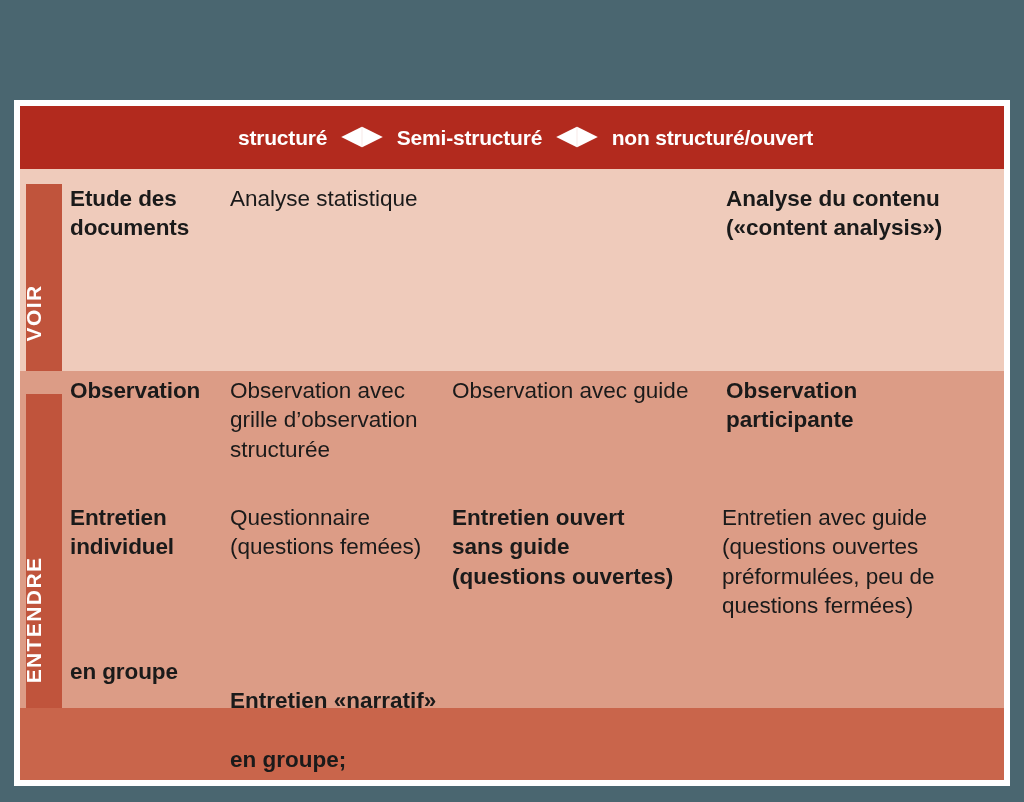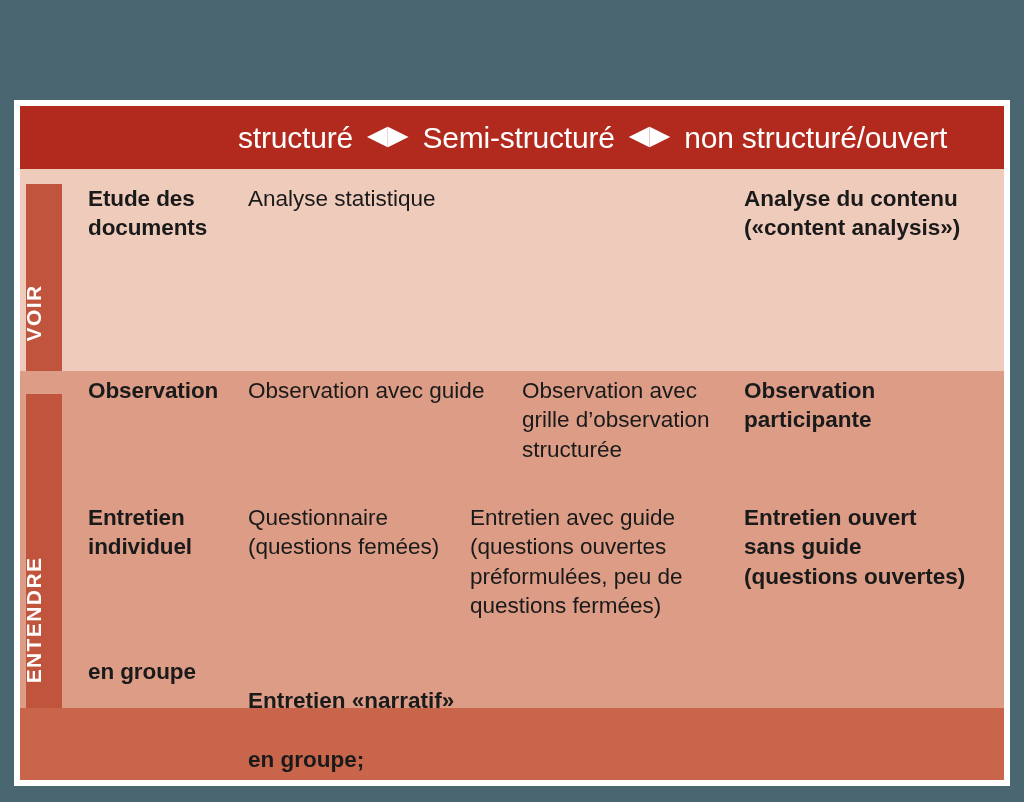--- a/index.html
+++ b/index.html
@@ -45,22 +45,22 @@
   }
   .header-inner {
     position: absolute;
     left: 0; top: 0;
     width: 984px; height: 63px;
     display: flex;
     align-items: center;
   }
   .hdr-cell {
     color: #ffffff;
-    font-weight: normal;
-    font-size: 30px;
+    font-weight: bold;
+    font-size: 21px;
     letter-spacing: -0.2px;
     white-space: nowrap;
   }
   .hdr-arrow {
     color: #ffffff;
     font-size: 27px;
     font-weight: bold;
     line-height: 1;
     white-space: nowrap;
     position: relative;
@@ -102,21 +102,21 @@
     letter-spacing: 1.4px;
     color: #ffffff;
     line-height: 1;
   }
   .rail-voir .rail-label     { bottom: 58px; }
   .rail-entendre .rail-label { bottom: 88px; }
 
   
   .row {
     position: absolute;
-    left: 68px;
+    left: 50px;
     width: 926px;
     display: flex;
     align-items: flex-start;
   }
   .cell {
     font-size: 22.5px;
     line-height: 1.30;
     color: #1a1a1a;
     white-space: pre-line;
   }
@@ -170,40 +170,40 @@
       <div class="cell cell-label">Etude des
 documents</div>
       <div class="cell cell-c1">Analyse statistique</div>
       <div class="cell cell-c2"></div>
       <div class="cell cell-c3">Analyse du contenu
 («content analysis»)</div>
     </div>
 
     <div class="row row-observation">
       <div class="cell cell-label">Observation</div>
-      <div class="cell cell-c2">Observation avec guide</div>
       <div class="cell cell-c1">Observation avec
 grille d’observation
 structurée</div>
+      <div class="cell cell-c2">Observation avec guide</div>
       <div class="cell cell-c3">Observation
 participante</div>
     </div>
 
     <div class="row row-entretien">
       <div class="cell cell-label">Entretien
 individuel</div>
       <div class="cell cell-c1">Questionnaire
 (questions femées)</div>
+      <div class="cell cell-c3">Entretien ouvert
+sans guide
+(questions ouvertes)</div>
       <div class="cell cell-c2">Entretien avec guide
 (questions ouvertes
 préformulées, peu de
 questions fermées)</div>
-      <div class="cell cell-c3">Entretien ouvert
-sans guide
-(questions ouvertes)</div>
     </div>
 
     <div class="row row-groupe">
       <div class="cell cell-label">en groupe</div>
       <div class="cell cell-c3">
         <span>Entretien «narratif»</span><br>
         <span>en groupe;</span><br>
         <br>
         
       </div>

